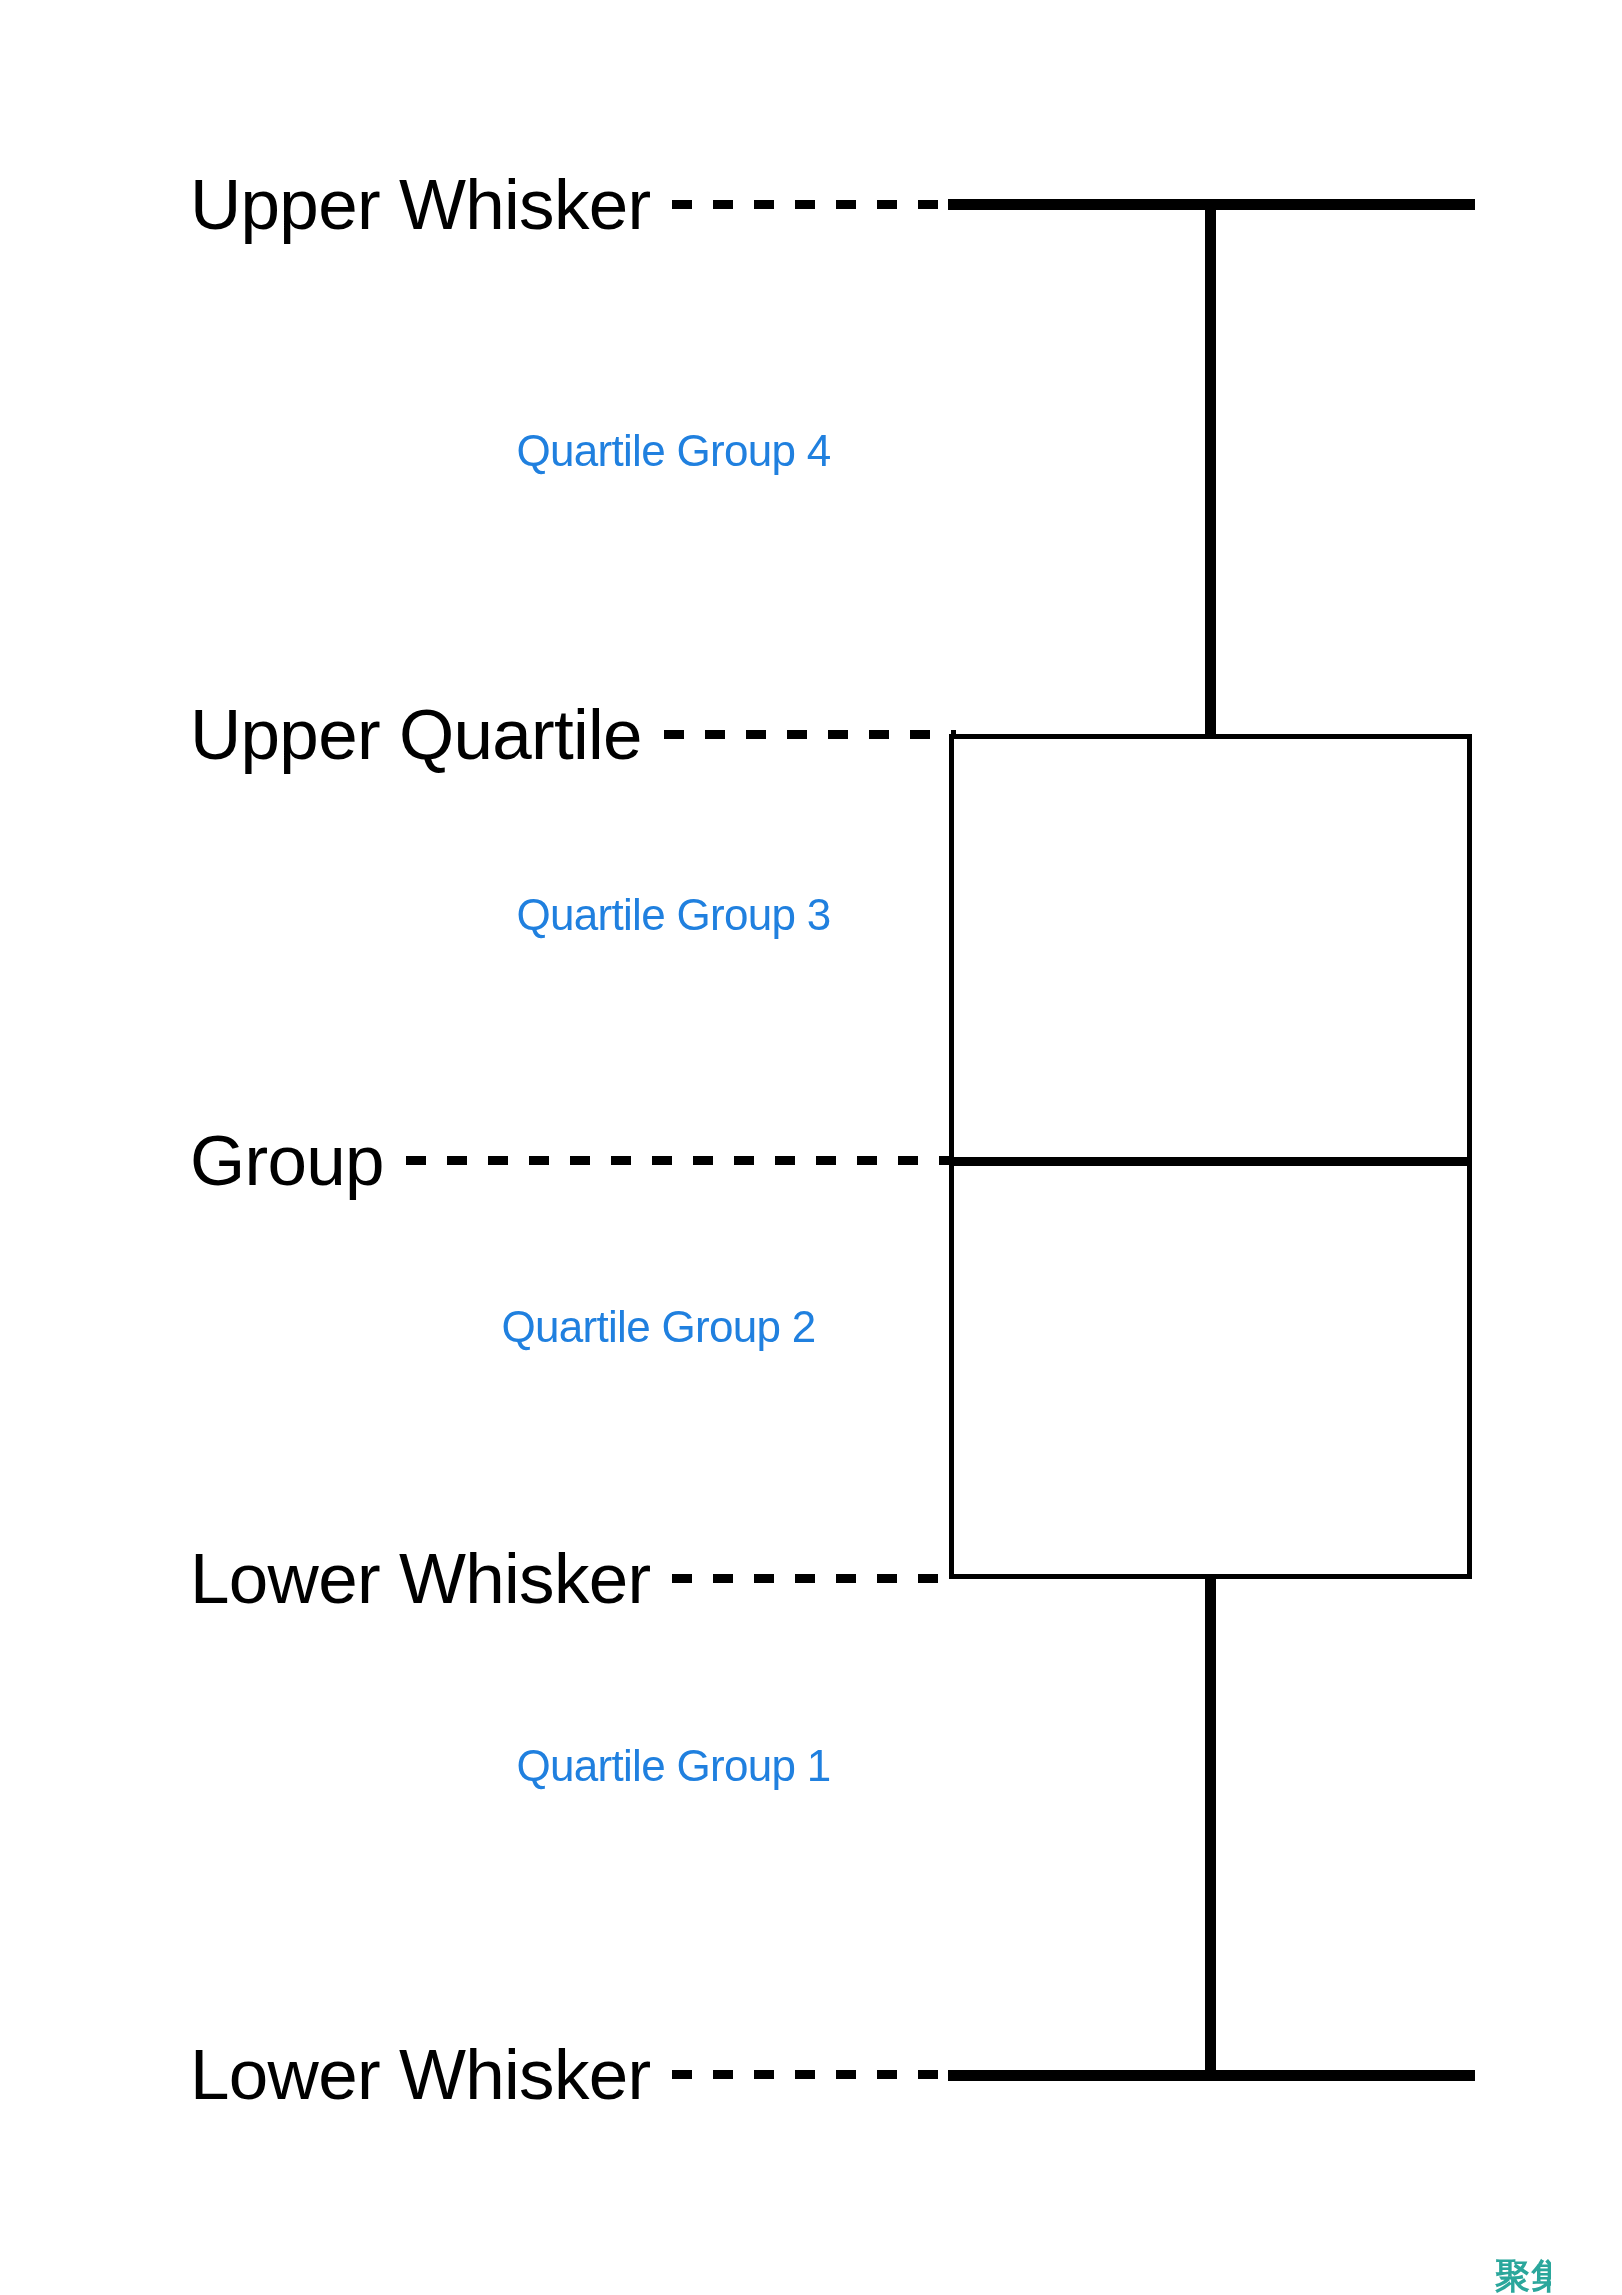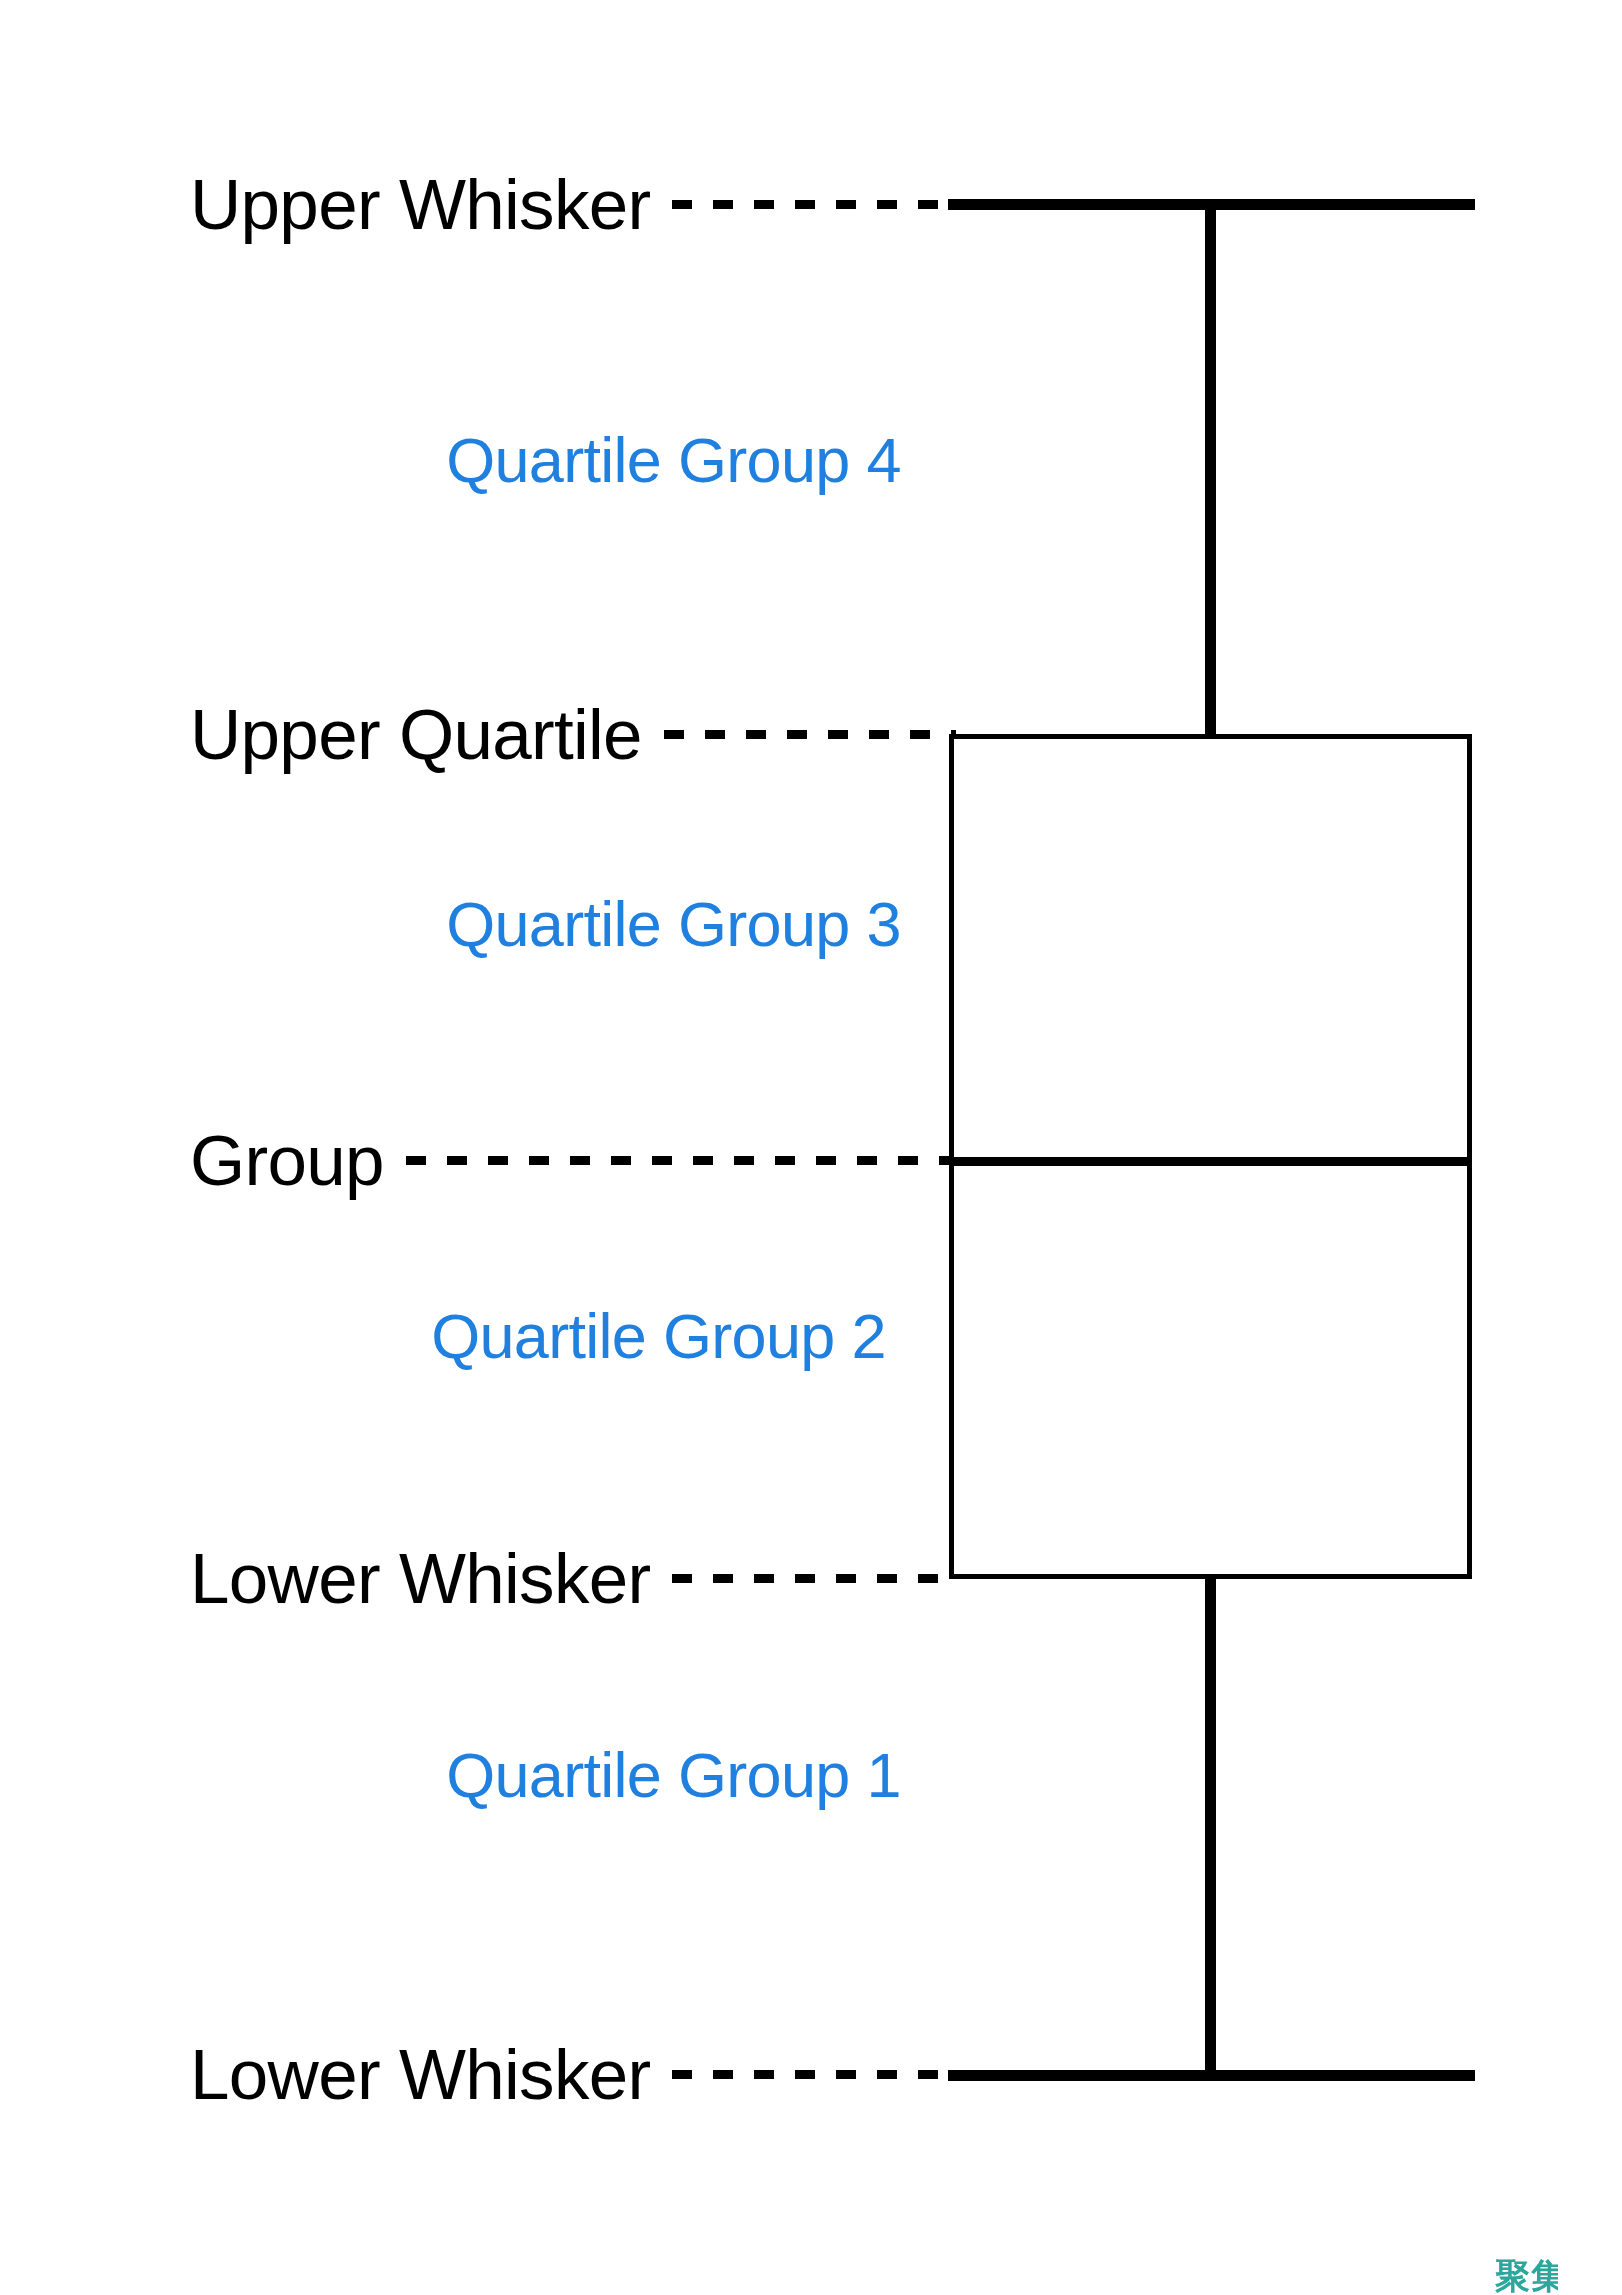--- a/index.html
+++ b/index.html
@@ -9,21 +9,20 @@
   }
   body {
     font-family: "Liberation Sans", sans-serif;
   }
   #page {
     position: relative;
     width: 1551px;
     height: 2295px;
     background: #ffffff;
     overflow: hidden;
-    padding-left: 7px;
   }
 
   
   .anno-row {
     position: absolute;
     display: flex;
     align-items: center;
     height: 85px;
     left: 190px;
     width: 766px;
@@ -46,21 +45,21 @@
         #000000 19.6px,
         rgba(255,255,255,0) 19.6px,
         rgba(255,255,255,0) 41px);
   }
 
   
   .group-caption {
     position: absolute;
     width: 785px;
     text-align: center;
-    font-size: 63px;
+    font-size: 44px;
     color: #2080df;
     white-space: nowrap;
     line-height: 1;
     letter-spacing: -0.7px;
   }
 
   
   .bp-cap {
     position: absolute;
     height: 10.5px;

